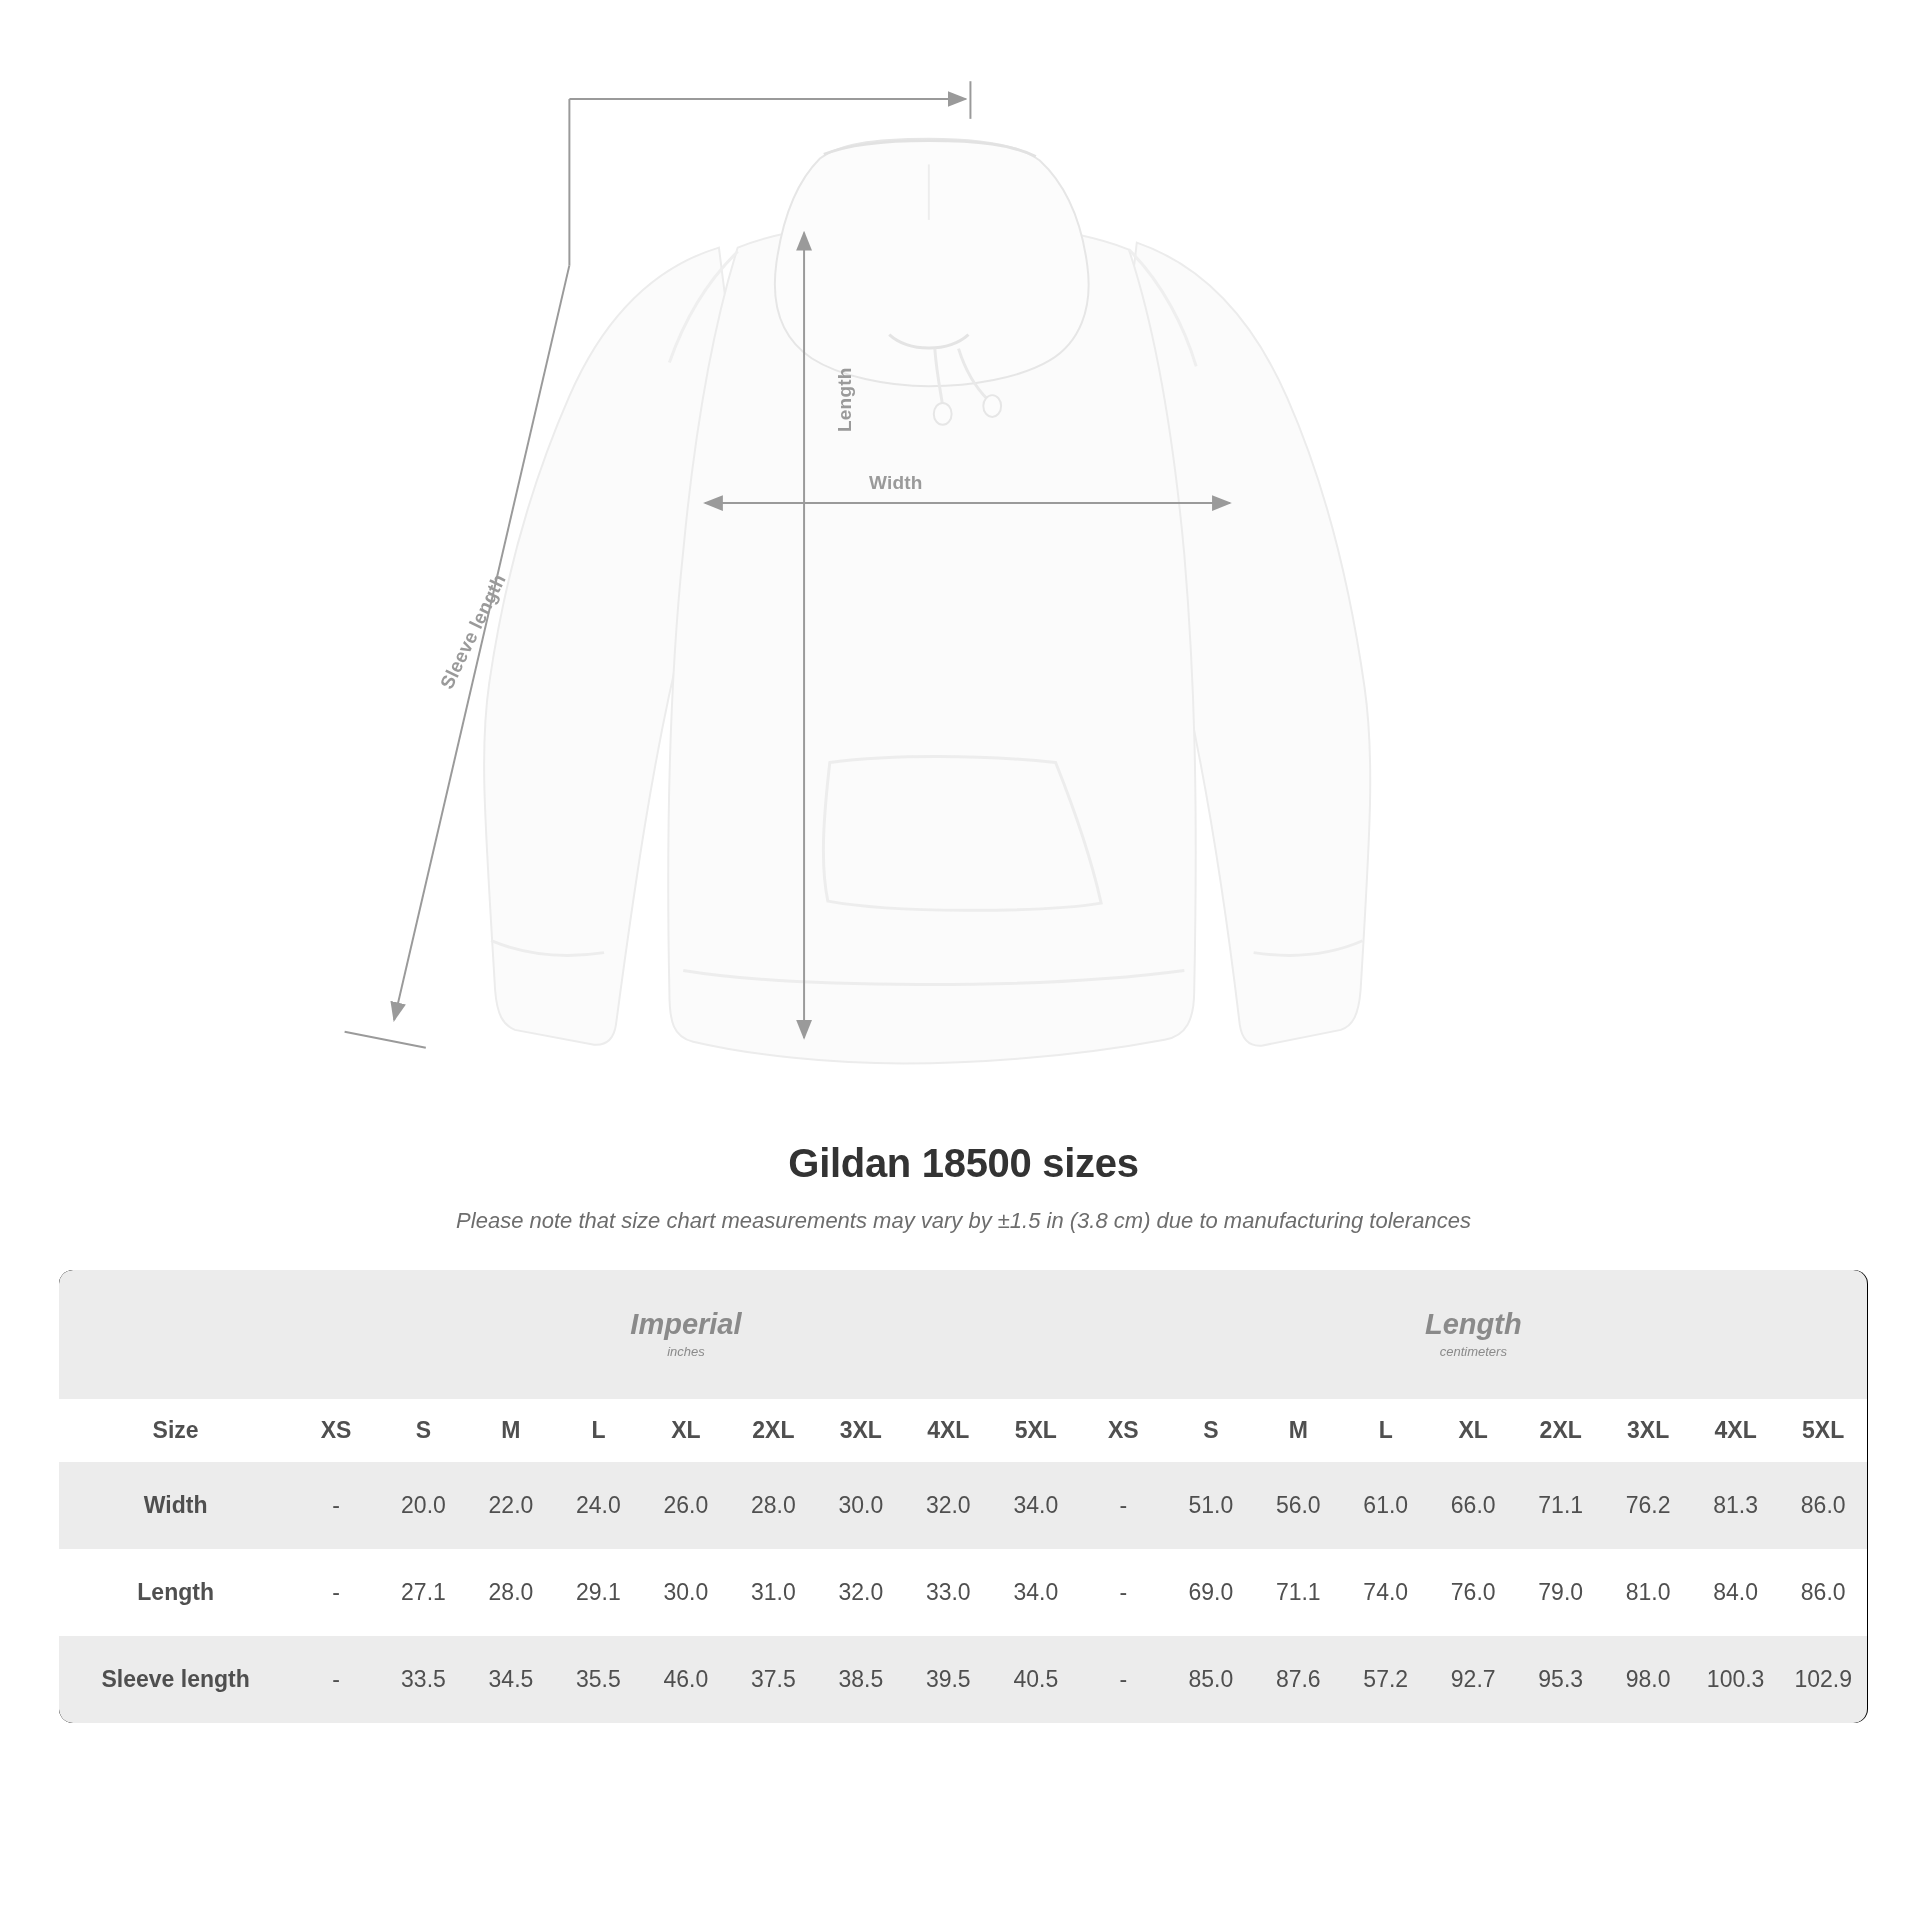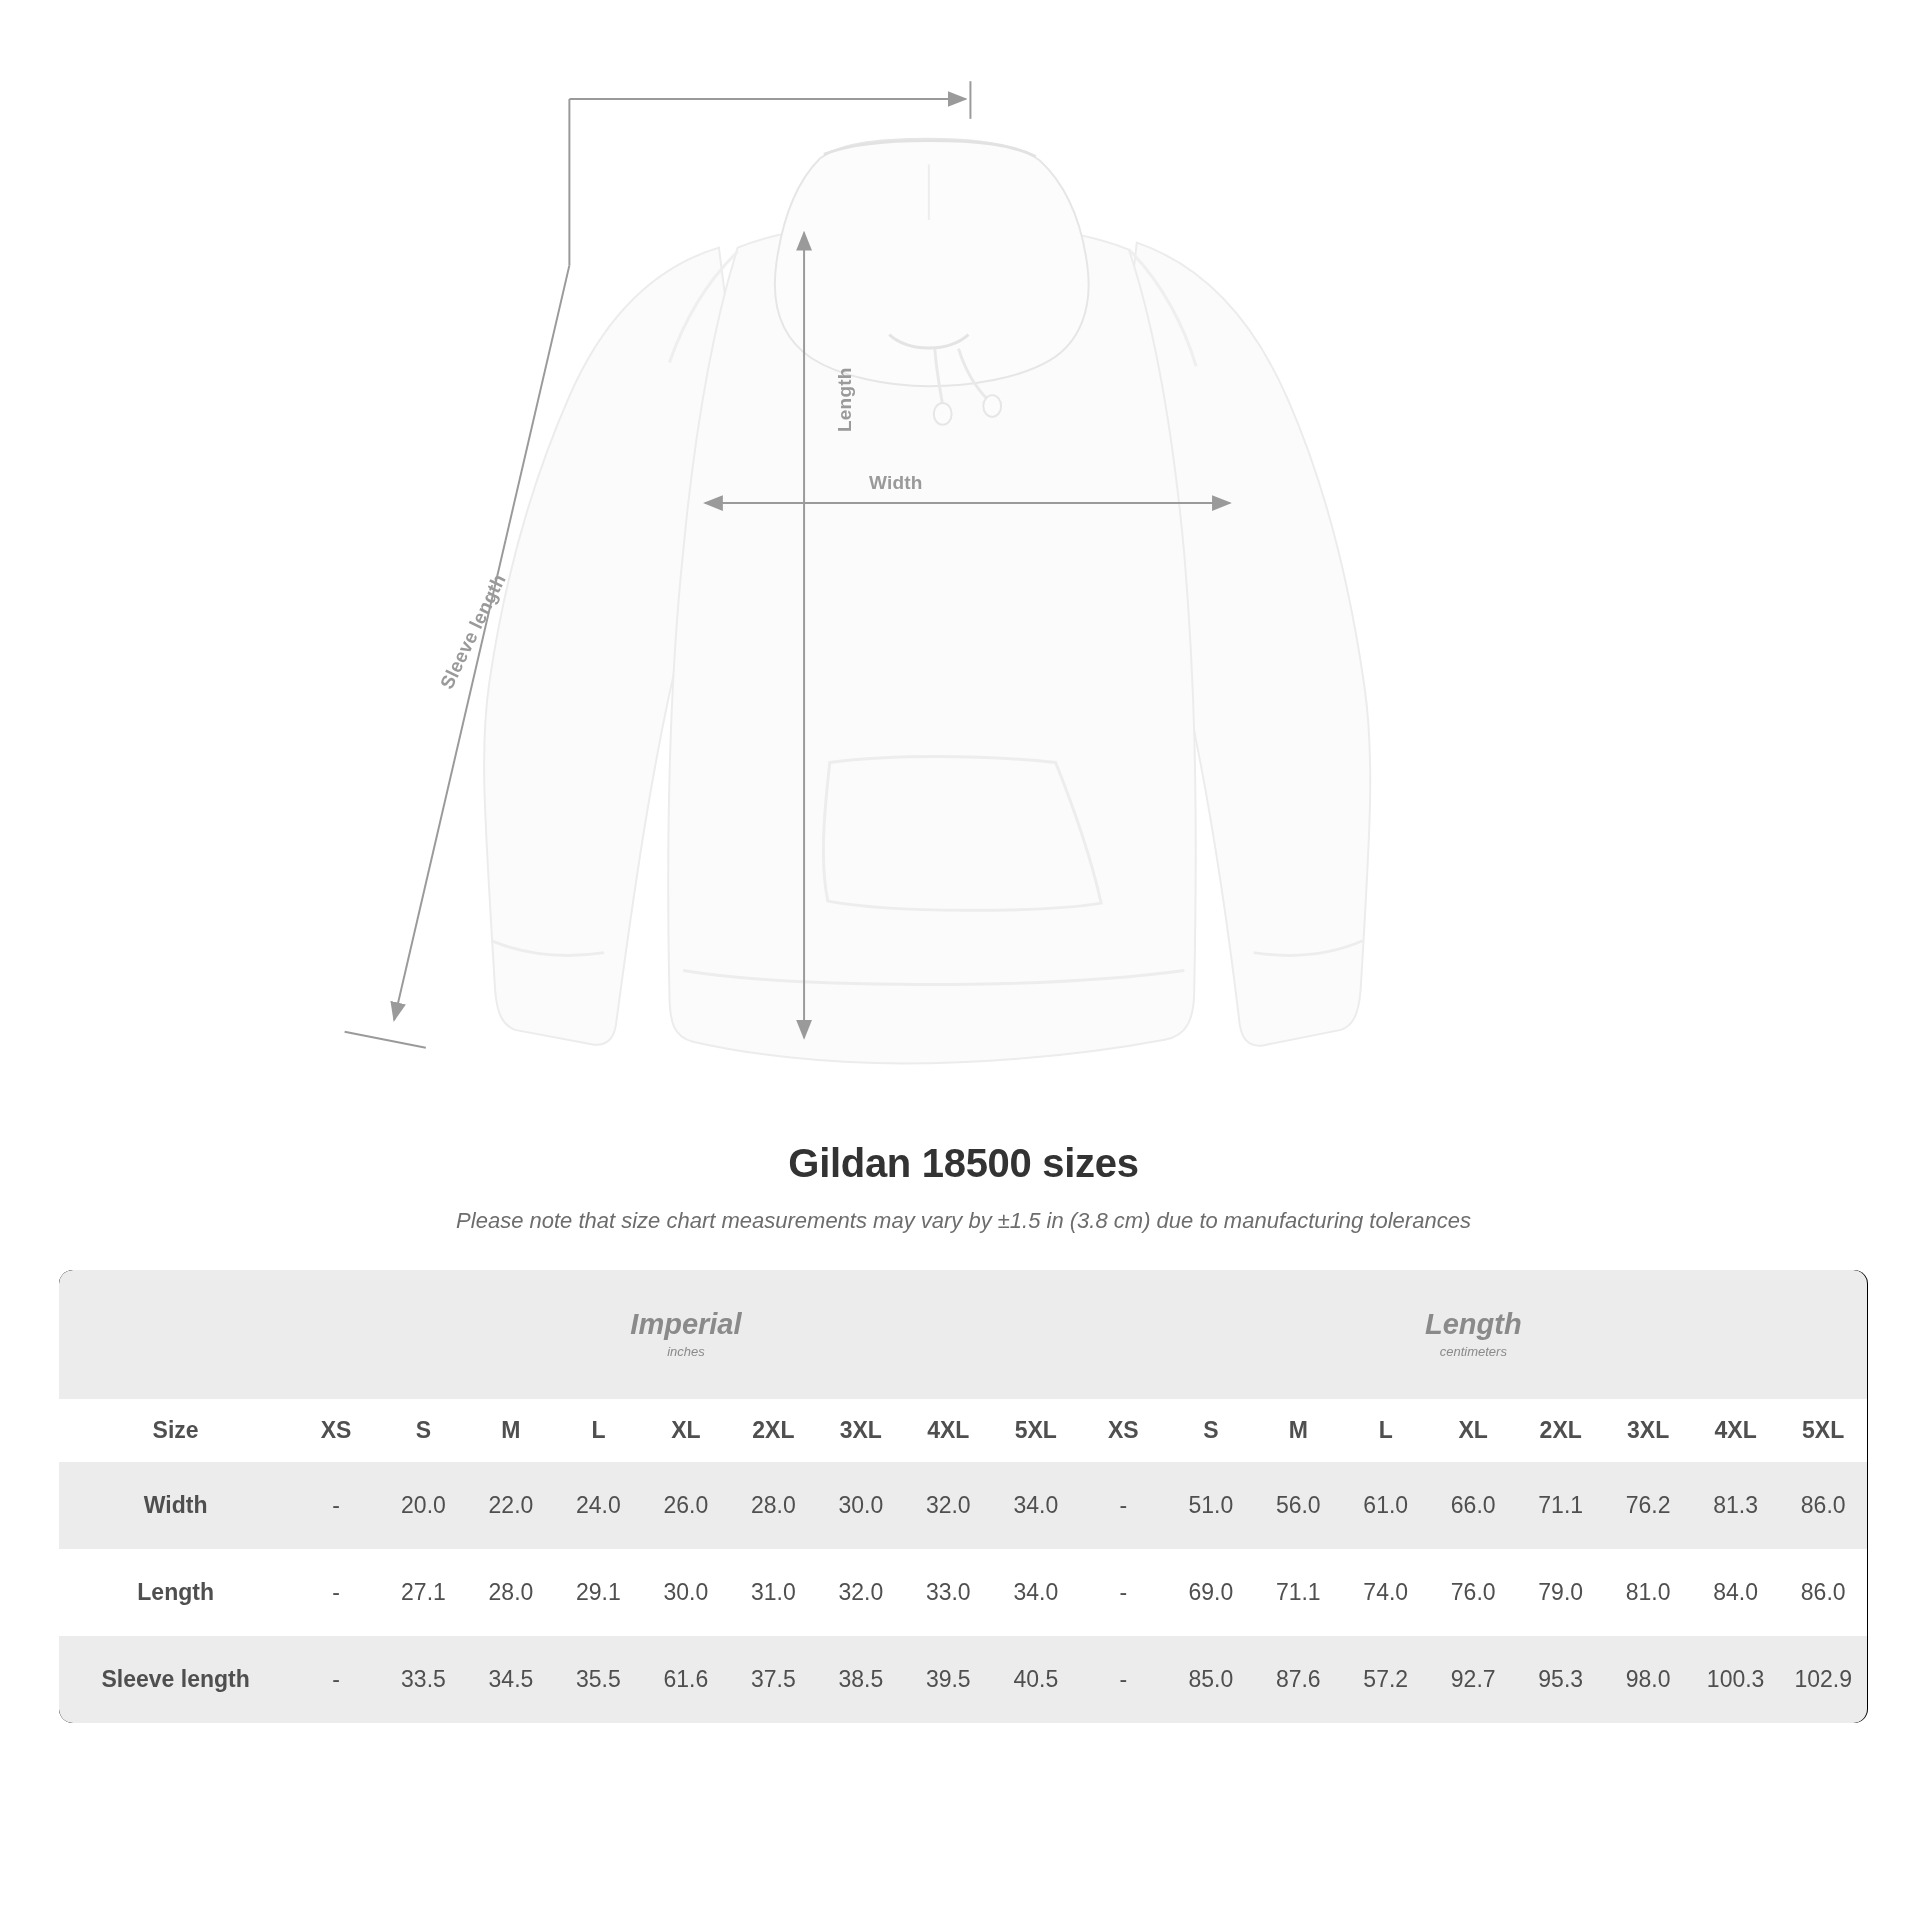--- a/index.html
+++ b/index.html
@@ -315,21 +315,21 @@
           <td>84.0</td>
           <td>86.0</td>
         </tr>
 
         <tr class="data-row shaded">
           <td class="rowhead corner-bl">Sleeve length</td>
           <td>-</td>
           <td>33.5</td>
           <td>34.5</td>
           <td>35.5</td>
-          <td>61.6</td>
+          <td>46.0</td>
           <td>37.5</td>
           <td>38.5</td>
           <td>39.5</td>
           <td>40.5</td>
           <td>-</td>
           <td>85.0</td>
           <td>87.6</td>
           <td>57.2</td>
           <td>92.7</td>
           <td>95.3</td>

